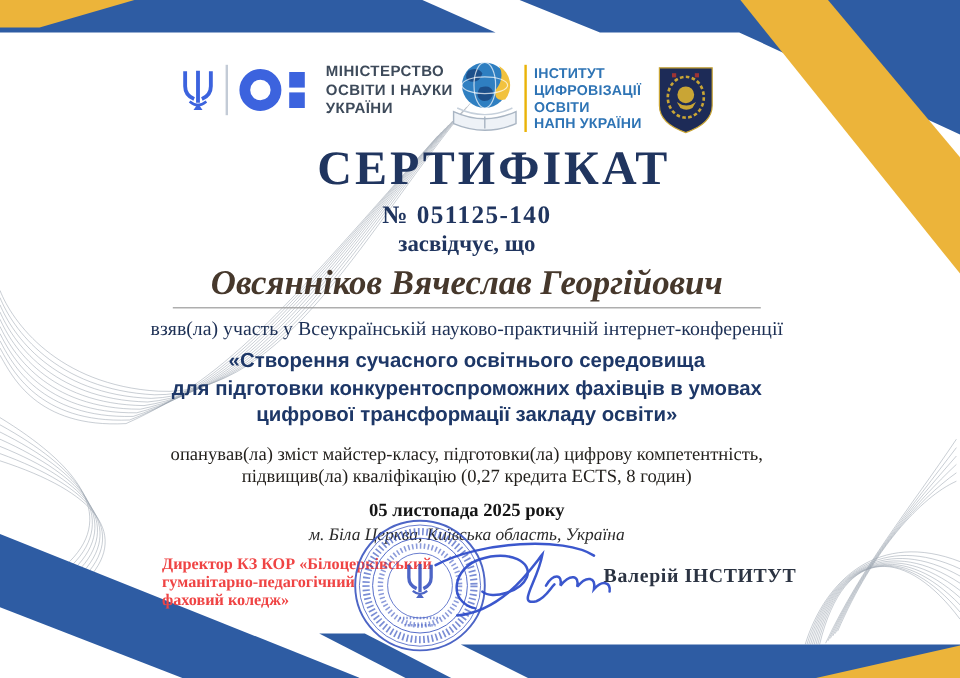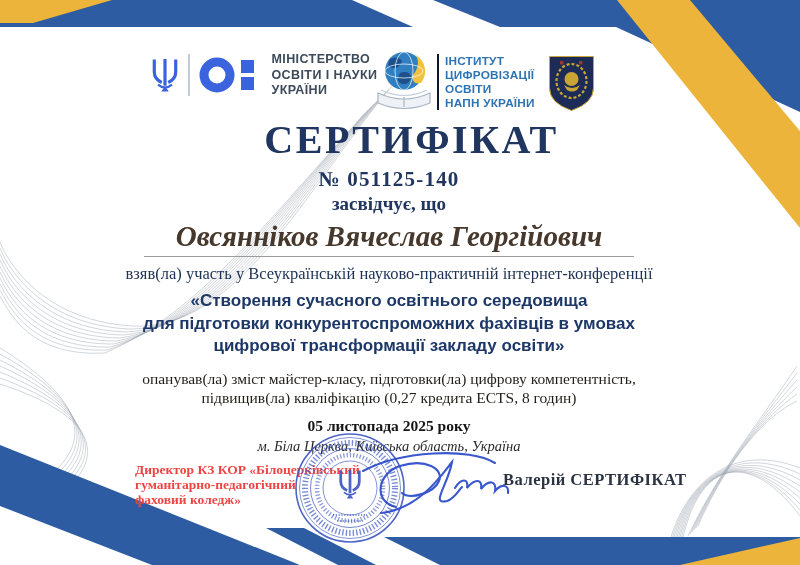--- a/index.html
+++ b/index.html
@@ -14,21 +14,21 @@
 
   
   .logos{position:absolute;left:0;top:0;width:800px;height:120px;z-index:2;}
   .ministry{position:absolute;left:150px;top:52px;display:flex;align-items:center;}
   .ministry .divider{width:1.5px;height:42px;background:#c3cbd6;margin:0 9px 0 8px;}
   .mon-text{font-family:"Liberation Sans",sans-serif;font-weight:bold;
     font-size:12.5px;line-height:15.5px;color:#3d4a5a;letter-spacing:.4px;margin-left:9px;}
   .institute{position:absolute;left:376px;top:49px;display:flex;align-items:center;}
   .inst-text{font-family:"Liberation Sans",sans-serif;font-weight:bold;
     font-size:11.8px;line-height:14.2px;color:#2e74b5;letter-spacing:.2px;
-    border-left:2px solid #0f172a;padding-left:6px;margin-left:5px;}
+    border-left:2px solid #eab308;padding-left:6px;margin-left:5px;}
   .crest{position:absolute;left:548px;top:55px;}
 
   
   .center-stack{position:absolute;left:0;top:118px;width:778px;text-align:center;z-index:1;}
   .title{font-size:40px;font-weight:bold;letter-spacing:2.5px;color:#20355f;line-height:44px;padding-left:45px;}
   .cert-no{font-size:21px;font-weight:600;letter-spacing:1.2px;color:#20355f;margin-top:5px;}
   .certifies{font-size:19px;font-weight:600;color:#20355f;margin-top:1px;}
   .recipient{font-size:29px;font-style:italic;font-weight:600;color:#46382c;margin-top:5px;}
   .recipient span{display:inline-block;border-bottom:1.5px solid #9b9b9b;padding:0 32px 3px 32px;}
   .participation{font-size:16.5px;color:#1d3055;margin-top:7px;}
@@ -182,21 +182,21 @@
   </div>
   <div class="date-line">05 листопада 2025 року</div>
   <div class="place-line">м. Біла Церква, Київська область, Україна</div>
 </div>
 
 <div class="director">
   <div>Директор КЗ КОР «Білоцерківський</div>
   <div>гуманітарно-педагогічний</div>
   <div>фаховий коледж»</div>
 </div>
-<div class="signatory">Валерій СЕРТИФІКАТ</div>
+<div class="signatory">Валерій ІНСТИТУТ</div>
 
 <div class="stamp">
   <svg width="130" height="130" viewBox="0 0 130 130">
     <g stroke="#3a55c0" fill="none">
       <circle cx="65" cy="65" r="54" stroke-width="1.6"></circle>
       <circle cx="65" cy="65" r="50.5" stroke-width=".7"></circle>
       <circle cx="65" cy="65" r="45" stroke-width="6" stroke-dasharray="1.4 2.1" opacity=".75"></circle>
       <circle cx="65" cy="65" r="39.5" stroke-width=".8"></circle>
       <circle cx="65" cy="65" r="33" stroke-width="4.5" stroke-dasharray="1.3 2" opacity=".65"></circle>
       <circle cx="65" cy="65" r="27" stroke-width=".7"></circle>

